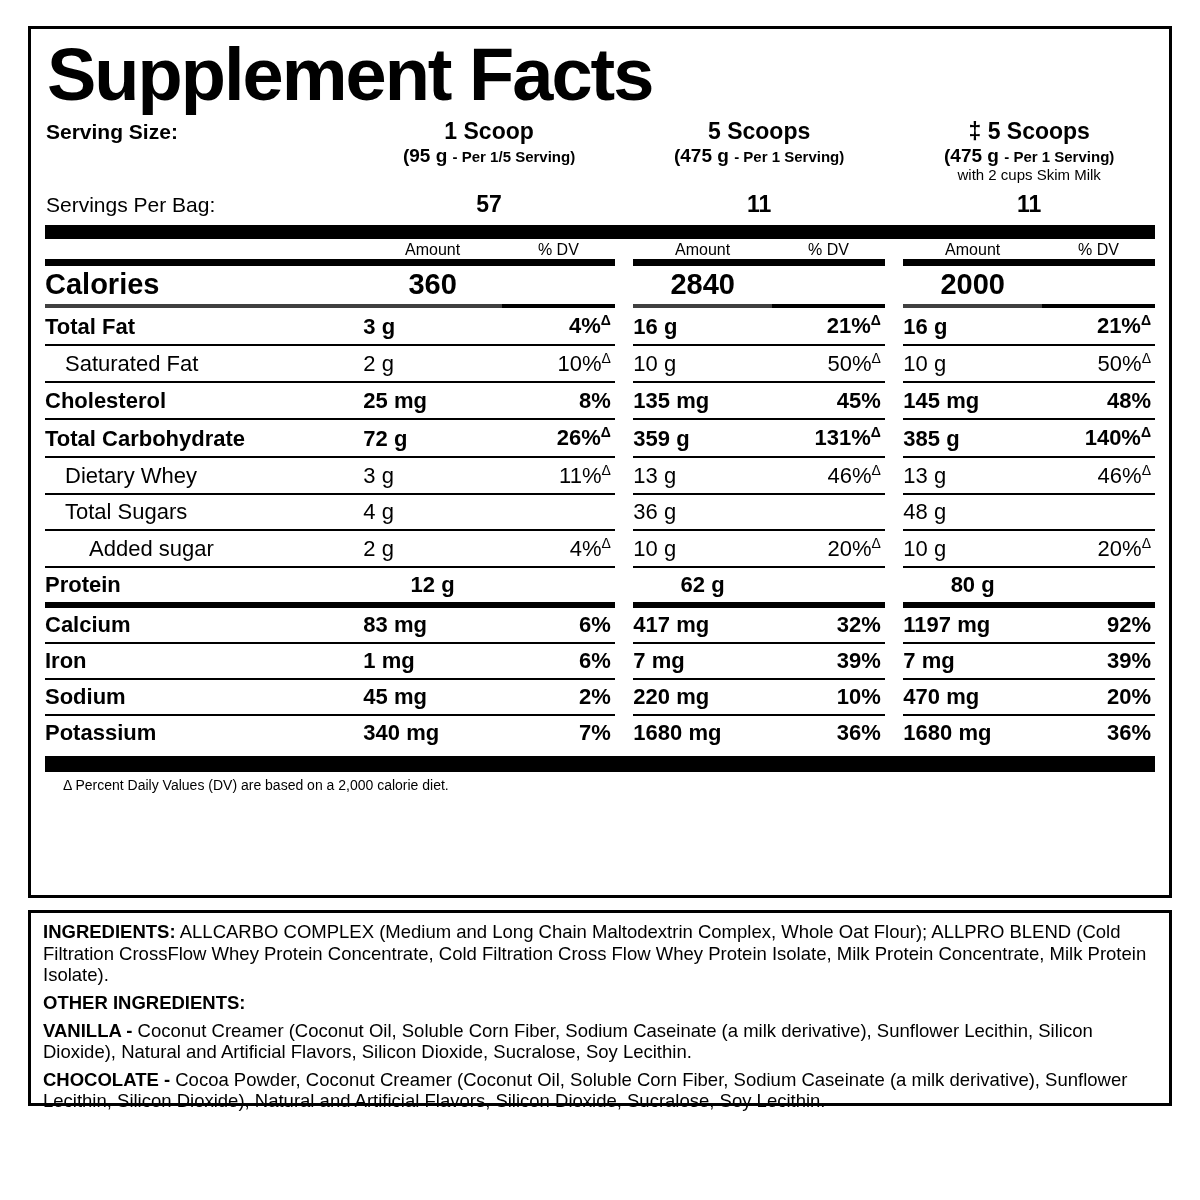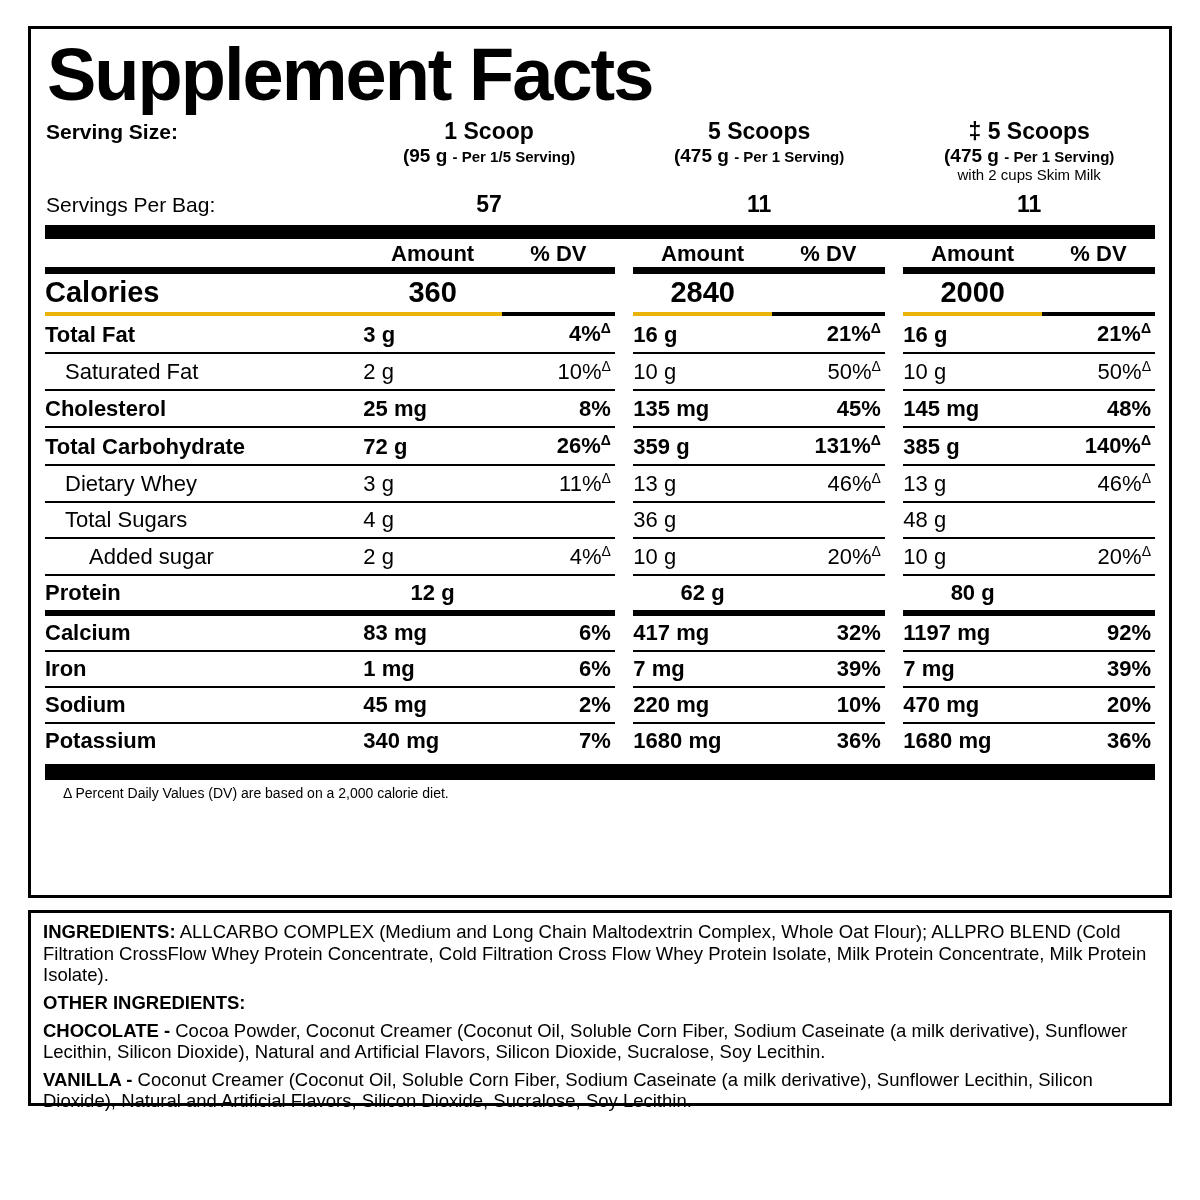--- a/index.html
+++ b/index.html
@@ -104,22 +104,22 @@
     width: 100%;
     border-collapse: collapse;
     table-layout: fixed;
     margin-top: 2px;
   }
   table.facts td, table.facts th {
     padding: 0;
     vertical-align: bottom;
   }
   .hdr td {
-    font-size: 22px;
-    font-weight: bold;
+    font-size: 16px;
+    font-weight: normal;
     text-align: center;
     padding-bottom: 3px;
   }
   .hdr td.lbl { text-align: left; }
 
   .sepline td { padding: 0; }
   .sepline .bar {
     height: 7px;
     background: #000;
   }
@@ -136,21 +136,21 @@
   tr.r td.dv  { text-align: right; padding-right: 4px; }
   tr.r td.gap { border-bottom: none; }
 
   tr.r.bold td { font-weight: bold; }
   tr.r .indent1 { padding-left: 20px; font-weight: normal; }
   tr.r .indent2 { padding-left: 44px; font-weight: normal; }
 
   tr.cal td {
     font-size: 29px;
     font-weight: bold;
-    border-bottom: 4px solid #eab308;
+    border-bottom: 4px solid #404040;
     padding: 2px 0 3px 0;
   }
   tr.cal td.amt { text-align: center; padding-right: 0; }
   tr.cal td.lbl { text-align: left; }
   tr.cal td.gap { border-bottom: none; }
   tr.cal td.dv { border-bottom: 4px solid #000; }
 
   tr.protein td {
     border-bottom: 6px solid #000;
     font-weight: bold;
@@ -443,17 +443,17 @@
       </table>
 
     <div class="rule-bottom"></div>
 
     <div class="footnote">Δ Percent Daily Values (DV) are based on a 2,000 calorie diet.</div>
   </div>
 
   <div class="ing">
     <p><span class="b">INGREDIENTS:</span><span> ALLCARBO COMPLEX (Medium and Long Chain Maltodextrin Complex, Whole Oat Flour); ALLPRO BLEND (Cold Filtration CrossFlow Whey Protein Concentrate, Cold Filtration Cross Flow Whey Protein Isolate, Milk Protein Concentrate, Milk Protein Isolate).</span></p>
     <p class="b gap">OTHER INGREDIENTS:</p>
+    <p class="gap"><span class="b">VANILLA -</span><span> Coconut Creamer (Coconut Oil, Soluble Corn Fiber, Sodium Caseinate (a milk derivative), Sunflower Lecithin, Silicon Dioxide), Natural and Artificial Flavors, Silicon Dioxide, Sucralose, Soy Lecithin.</span></p>
     <p class="gap"><span class="b">CHOCOLATE -</span><span> Cocoa Powder, Coconut Creamer (Coconut Oil, Soluble Corn Fiber, Sodium Caseinate (a milk derivative), Sunflower Lecithin, Silicon Dioxide), Natural and Artificial Flavors, Silicon Dioxide, Sucralose, Soy Lecithin.</span></p>
-    <p class="gap"><span class="b">VANILLA -</span><span> Coconut Creamer (Coconut Oil, Soluble Corn Fiber, Sodium Caseinate (a milk derivative), Sunflower Lecithin, Silicon Dioxide), Natural and Artificial Flavors, Silicon Dioxide, Sucralose, Soy Lecithin.</span></p>
   </div>
 
 </div>
 
 </body></html>

